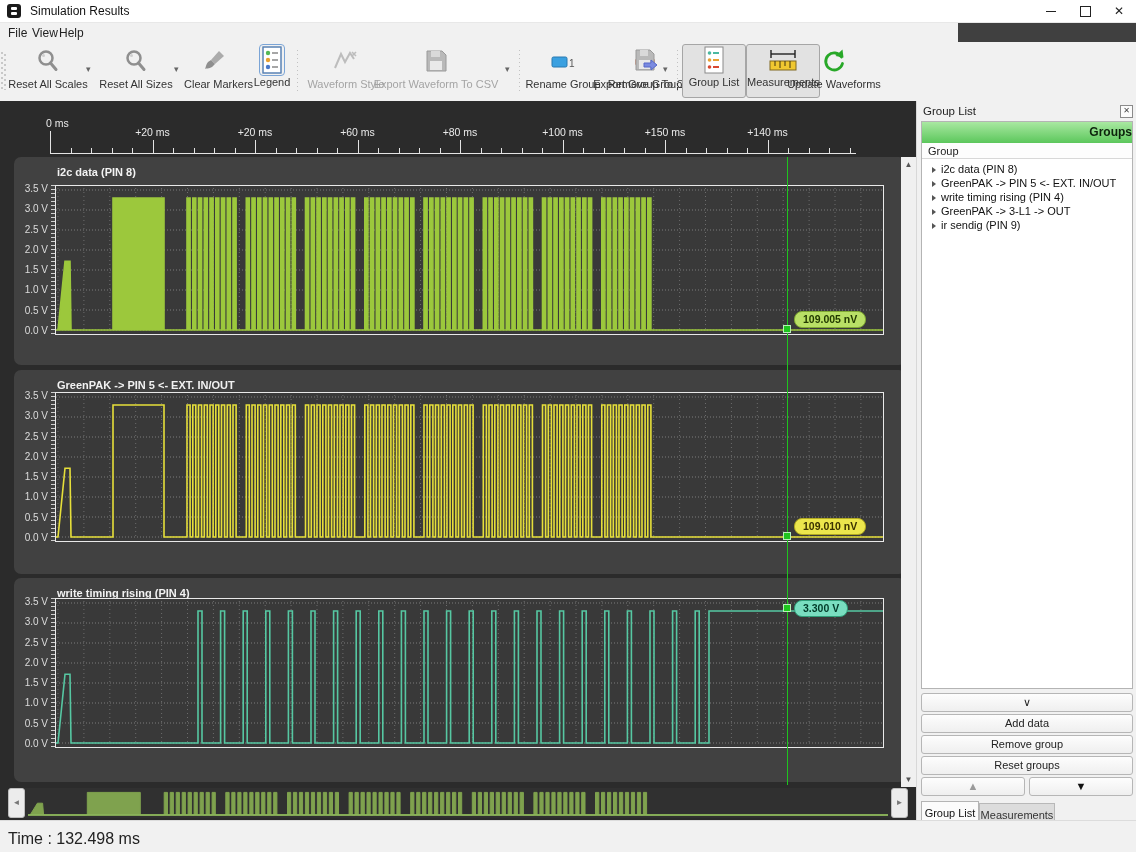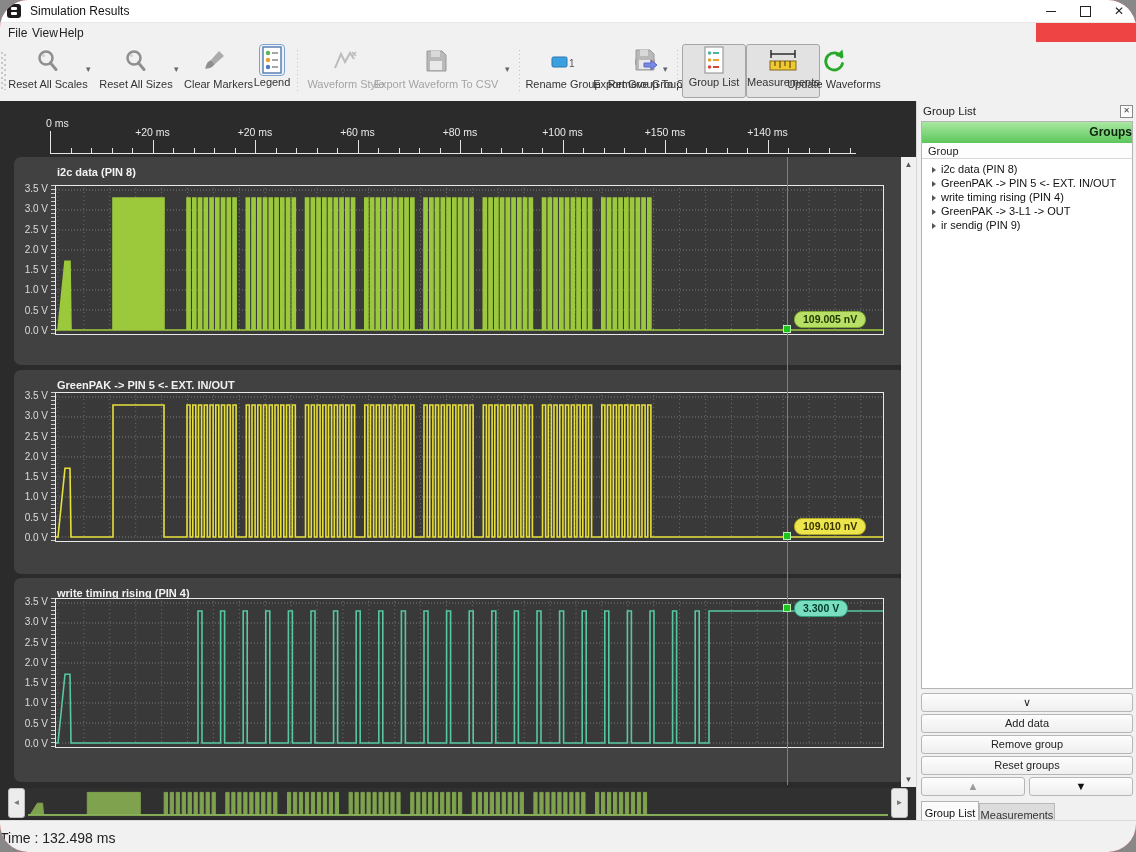--- a/index.html
+++ b/index.html
@@ -1,28 +1,28 @@
 <!DOCTYPE html>
 <html><head>
 <meta charset="utf-8">
 <style>
   html,body{margin:0;padding:0;background:#888;}
-  #app{position:relative;width:1136px;height:852px;background:#ef4444;font-family:"Liberation Sans",sans-serif;overflow:hidden;-webkit-user-select:none;user-select:none;border-radius:28px;}
+  #app{position:relative;width:1136px;height:852px;background:#404040;font-family:"Liberation Sans",sans-serif;overflow:hidden;-webkit-user-select:none;user-select:none;}
   
   #titlebar{position:absolute;left:0;top:0;width:1136px;height:22px;background:#ffffff;border-bottom:1px solid #e8e8e8;}
   #appicon{position:absolute;left:7px;top:4px;width:14px;height:14px;background:#1b1b1b;border-radius:3px;}
   #appicon:before{content:"";position:absolute;left:4px;top:3px;width:6px;height:3px;background:#fff;border-radius:1px;}
   #appicon:after{content:"";position:absolute;left:4px;top:8px;width:6px;height:3px;background:#fff;border-radius:1px;}
   #wintitle{position:absolute;left:30px;top:4px;font-size:12px;color:#111;}
   .winctl{position:absolute;top:0;width:34px;height:22px;text-align:center;color:#222;font-size:12px;line-height:22px;cursor:default;}
   #btn-min{right:68px;}#btn-max{right:34px;}#btn-close{right:0;}
   #btn-min span{display:inline-block;width:10px;height:1px;background:#222;vertical-align:middle;}
   #btn-max span{display:inline-block;width:9px;height:9px;border:1px solid #222;vertical-align:middle;}
   
-  #menubar{position:absolute;left:0;top:23px;width:1036px;height:19px;background:#f1f1f1;text-align:right;}
+  #menubar{position:absolute;left:0;top:23px;width:958px;height:19px;background:#f1f1f1;text-align:right;}
   .menu-item{position:absolute;top:2px;font-size:12px;color:#222;padding:1px 6px;}
   
   #toolbar{position:absolute;left:0;top:42px;width:1136px;height:59px;background:#f1f1f1;border-bottom:1px solid #d6d6d6;}
   .tbtn{position:absolute;top:3px;height:52px;text-align:center;}
   .tbtn .ticon{display:block;margin:1px auto 0 auto;}
   .tlabel{display:block;font-size:11px;color:#333;margin-top:2px;white-space:nowrap;}
   .tlabel.dis{color:#a4a4a4;}
   .tdrop{position:absolute;top:22px;font-size:9px;color:#666;width:10px;}
   .tsep{position:absolute;top:8px;width:3px;height:42px;background-image:repeating-linear-gradient(to bottom,#c2c2c2 0 1px,transparent 1px 4px);background-size:1px 100%;background-repeat:no-repeat;background-position:center;}
   .thandle{position:absolute;top:10px;width:5px;height:38px;background-image:repeating-linear-gradient(to bottom,#c8c8c8 0 2px,transparent 2px 5px),repeating-linear-gradient(to bottom,#c8c8c8 0 2px,transparent 2px 5px);background-size:2px 100%,2px 100%;background-position:0 0,3px 2px;background-repeat:no-repeat;}
@@ -45,21 +45,21 @@
   #cursorline{position:absolute;width:1px;z-index:5;}
   
   #vscroll{position:absolute;left:901px;top:56px;width:15px;height:630px;background:#f0f0f0;}
   .sarrow{position:absolute;left:0;width:15px;height:15px;background:#f0f0f0;color:#555;font-size:8px;text-align:center;line-height:15px;}
   
   #overview{position:absolute;left:8px;top:687px;width:900px;height:30px;background:#303030;border-radius:3px;}
   .ovbtn{position:absolute;top:0;width:17px;height:30px;background:#ececec;border:1px solid #bdbdbd;box-sizing:border-box;color:#777;font-size:8px;text-align:center;line-height:28px;border-radius:3px;}
   #ovplot{position:absolute;left:20px;top:1px;width:860px;height:28px;}
   
   #statusbar{position:absolute;left:0;top:820px;width:1136px;height:32px;background:#f1f1f1;border-top:1px solid #dcdcdc;}
-  #statustext{position:absolute;left:0;top:9px;font-size:14px;color:#222;}
+  #statustext{position:absolute;left:8px;top:9px;font-size:16px;color:#222;}
   
   #sidebar{position:absolute;left:916px;top:101px;width:220px;height:719px;background:#f1f1f1;border-left:1px solid #d8d8d8;box-sizing:border-box;}
   #sb-title{position:absolute;left:6px;top:4px;font-size:11.5px;color:#222;}
   #sb-close{position:absolute;right:3px;top:4px;width:11px;height:11px;border:1px solid #8a8a8a;background:#fbfbfb;color:#444;font-size:8px;line-height:10px;text-align:center;}
   #grouppanel{position:absolute;left:4px;top:20px;width:212px;height:568px;background:#ffffff;border:1px solid #b4b4b4;box-sizing:border-box;}
   #groups-header{position:absolute;left:0;top:0;width:100%;height:21px;background:linear-gradient(#a9e8a1,#5cc75c);border-bottom:1px solid #4aa84a;text-align:right;font-size:12px;font-weight:bold;color:#0c230c;line-height:21px;}
   #group-col{position:absolute;left:0;top:21px;width:100%;height:16px;background:#fdfdfd;border-bottom:1px solid #d8d8d8;font-size:11px;color:#222;line-height:16px;padding-left:6px;box-sizing:border-box;}
   .tree-item{position:absolute;left:0;width:100%;height:14px;font-size:11px;color:#111;line-height:14px;white-space:nowrap;}
   .tree-arrow{display:inline-block;width:0;height:0;border-left:4px solid #555;border-top:3.5px solid transparent;border-bottom:3.5px solid transparent;margin:0 5px 0 10px;}
   .sb-btn{position:absolute;left:4px;width:212px;height:19px;background:linear-gradient(#fdfdfd,#efefef);border:1px solid #b6b6b6;border-radius:3px;box-sizing:border-box;text-align:center;font-size:11px;color:#222;line-height:17px;}

